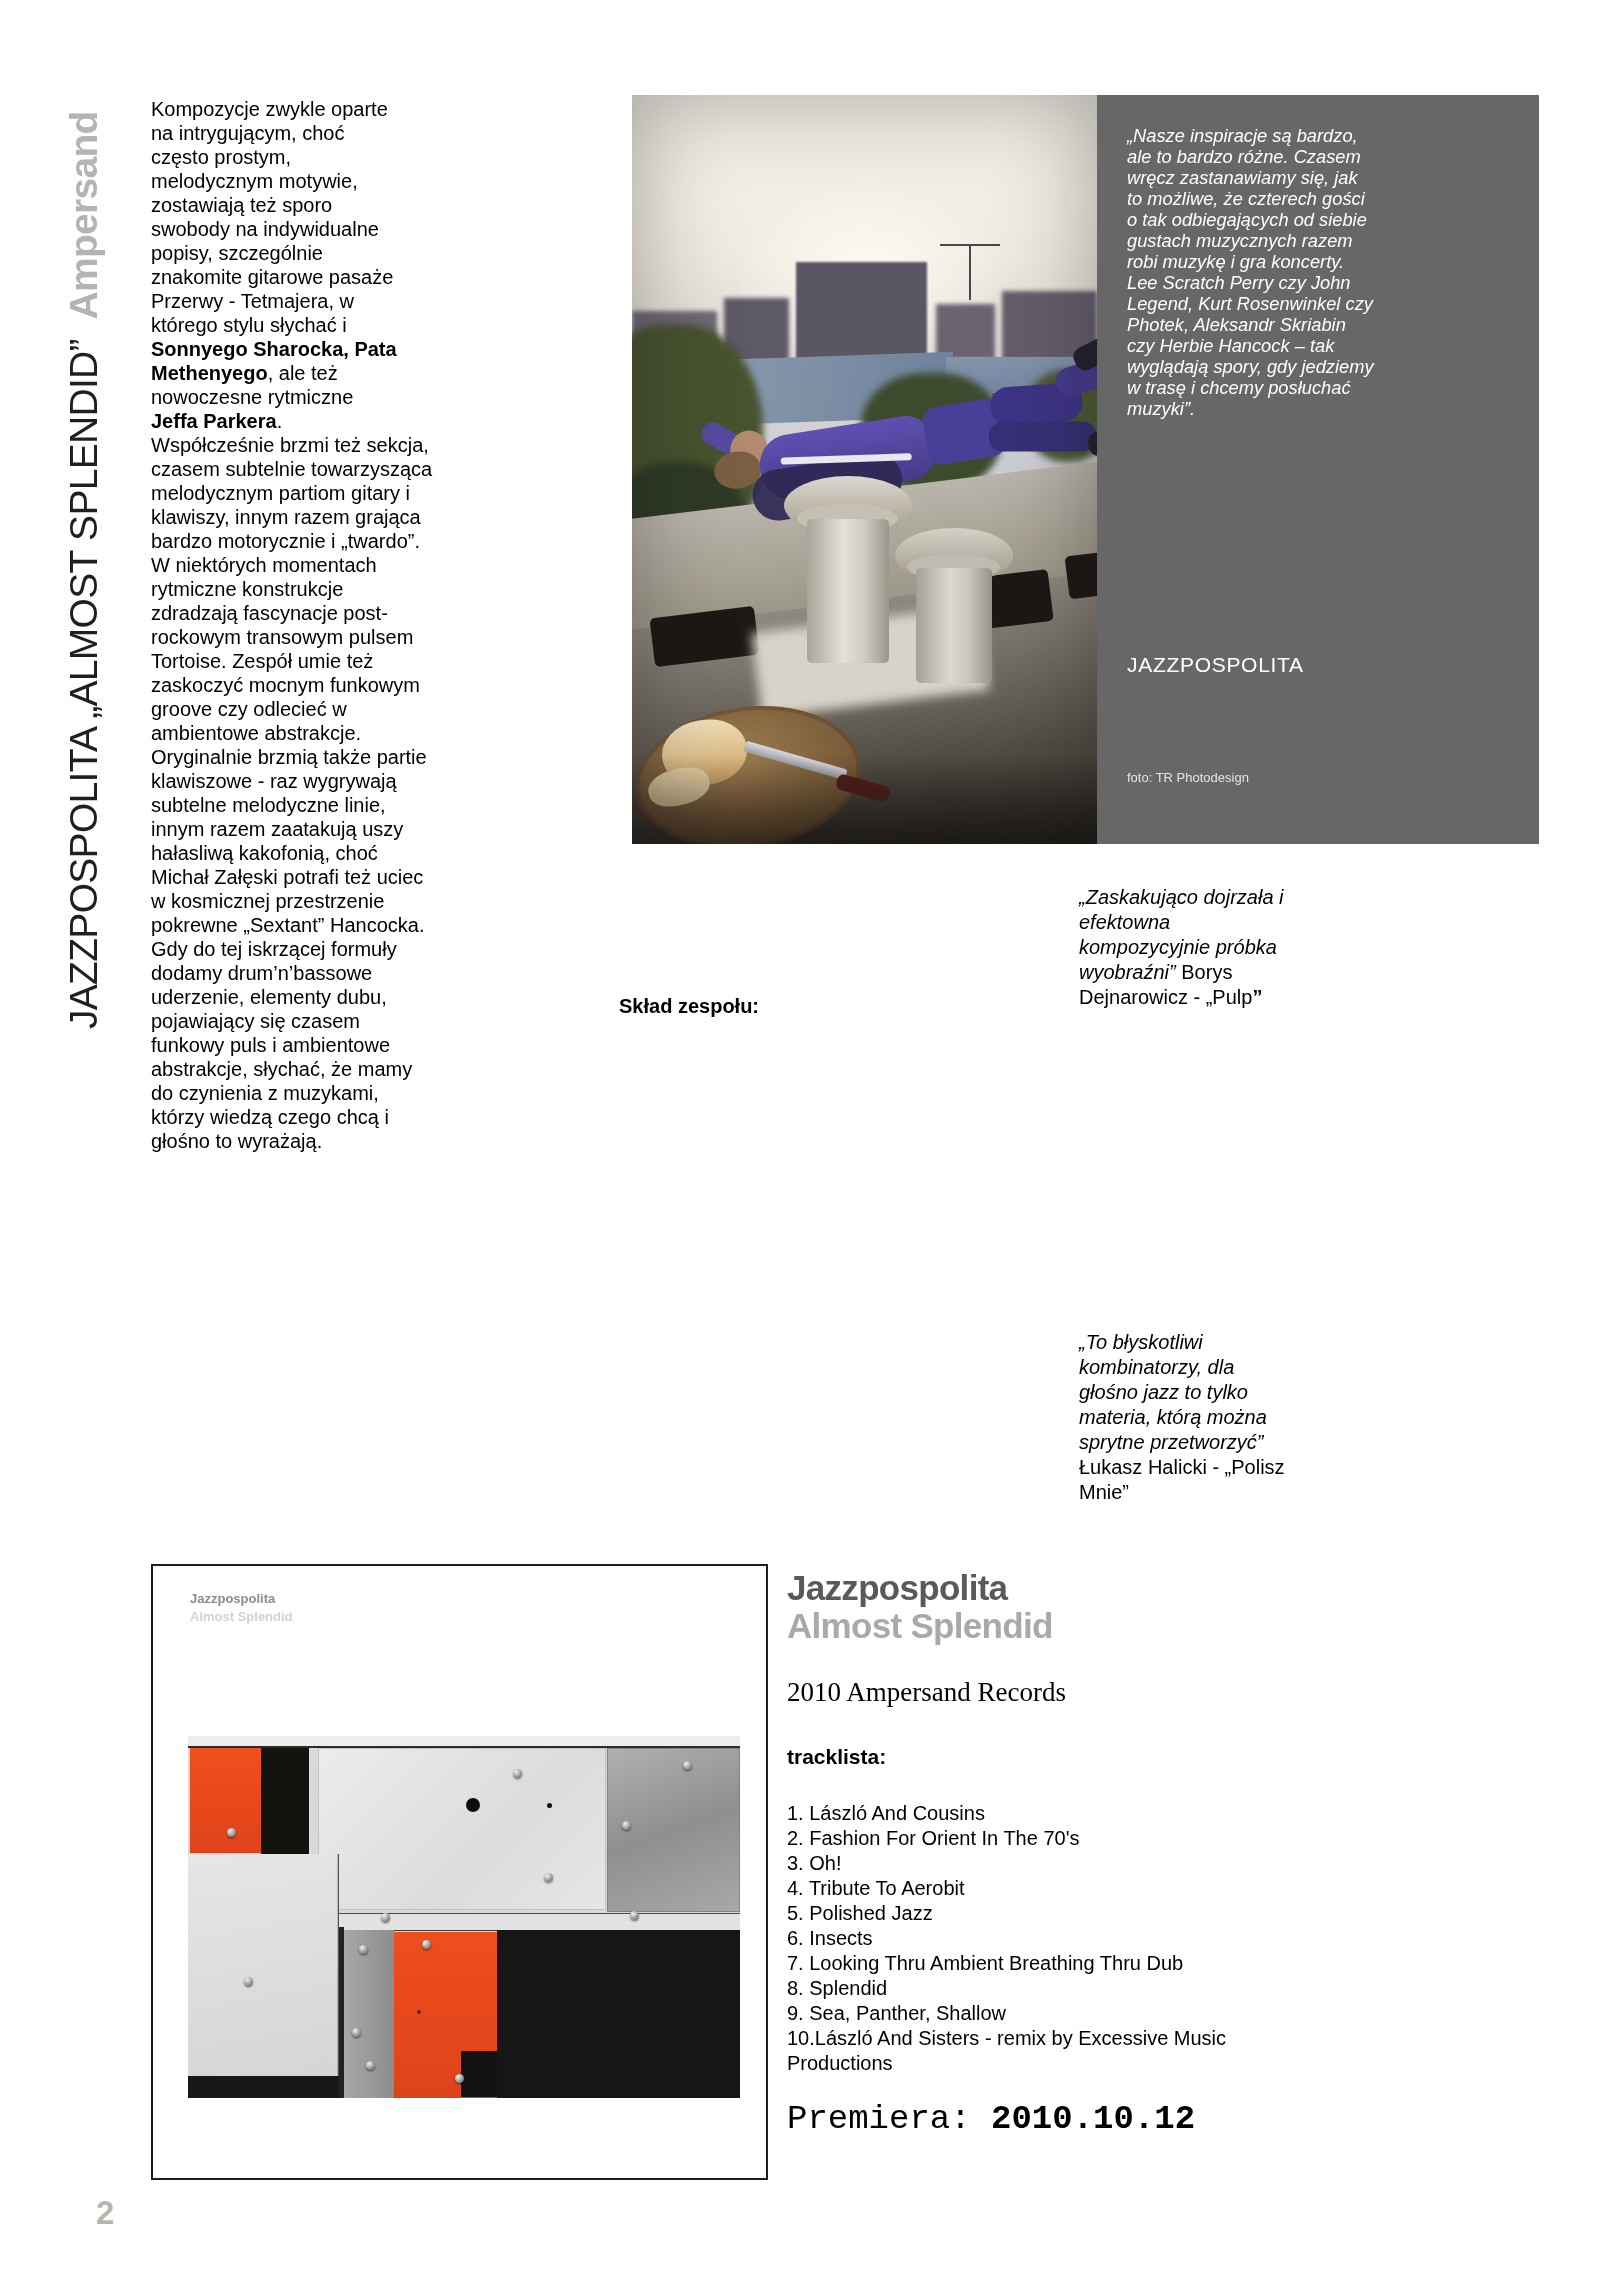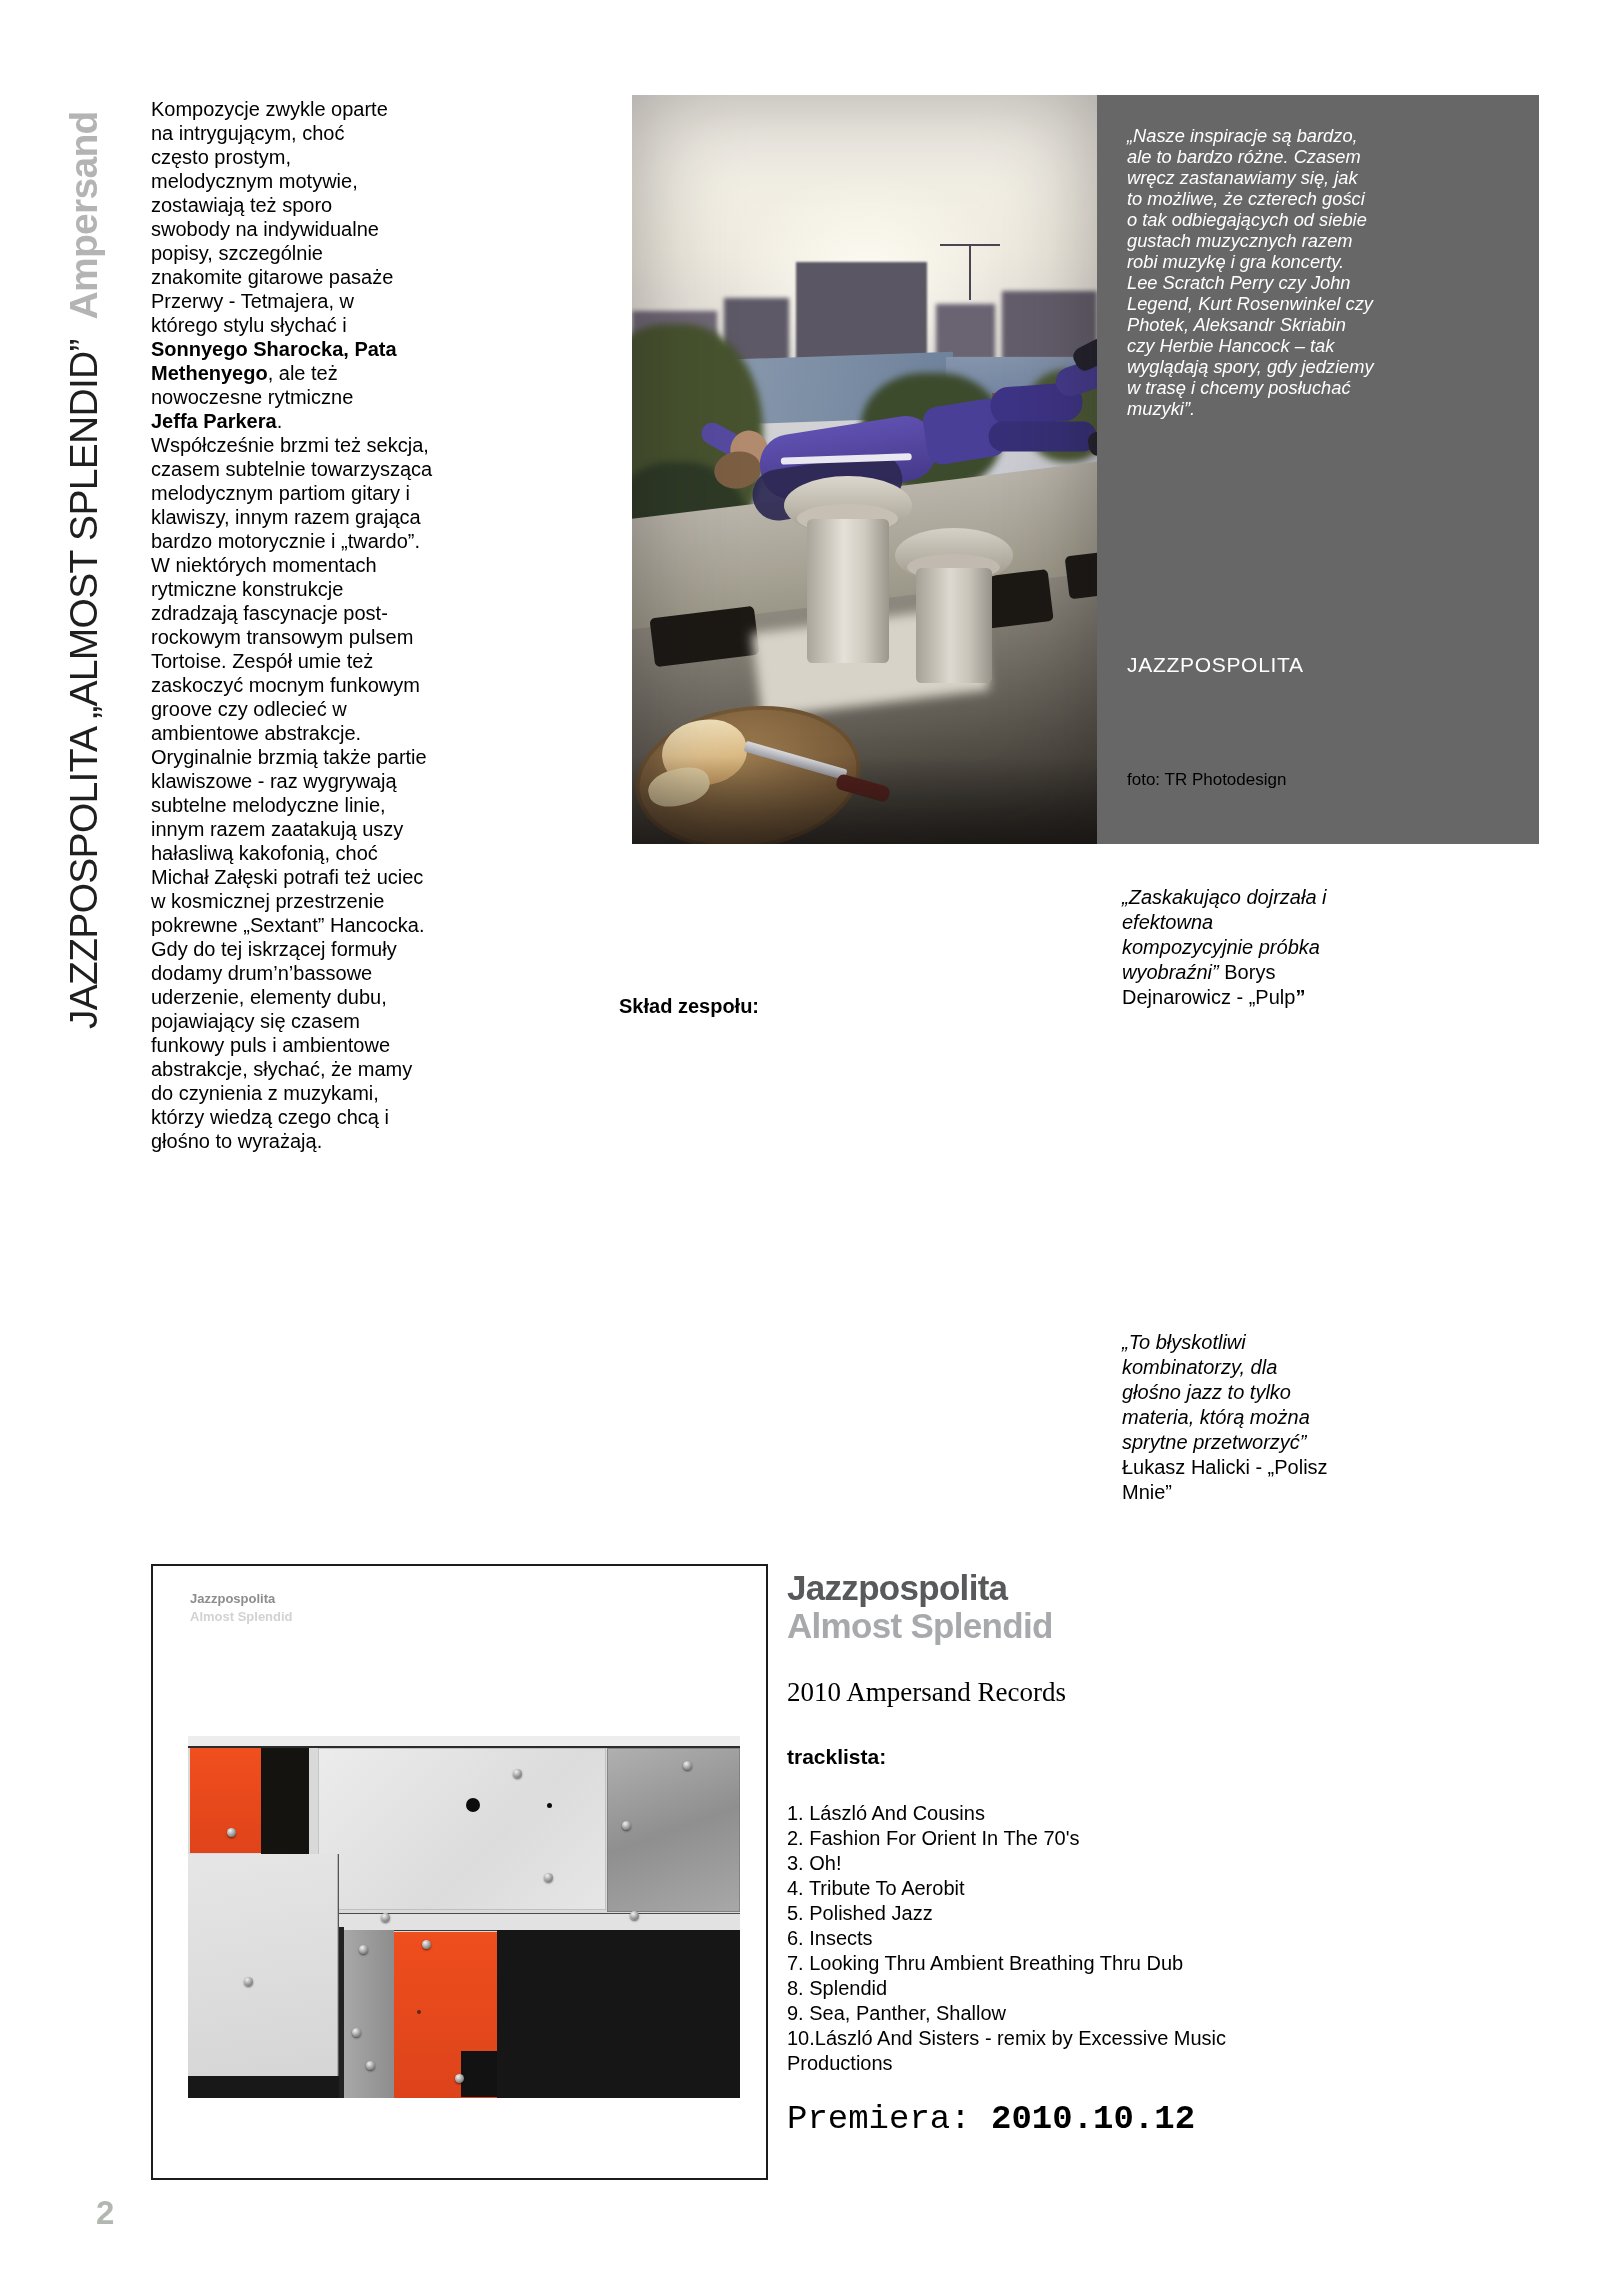--- a/index.html
+++ b/index.html
@@ -19,27 +19,27 @@
   #intro{left:151px;top:97px;width:458px;font-size:20px;line-height:24px;}
 
   
   #photo{left:632px;top:95px;width:465px;height:749px;overflow:hidden;background:#cfd2d8;}
   #photo::after{content:'';position:absolute;inset:0;box-shadow:inset 0 0 98px rgba(25,18,22,.38);}
 
   
   #qbox{left:1097px;top:95px;width:442px;height:749px;background:#676767;}
   #qbox-text{left:30px;top:30px;width:393px;font-size:18.3px;line-height:21px;color:#fff;font-style:italic;}
   #qbox-band{left:30px;top:558px;font-size:21px;color:#fff;letter-spacing:0.7px;}
-  #qbox-credit{left:30px;top:675px;font-size:17px;color:#000000;}
+  #qbox-credit{left:30px;top:675px;font-size:13px;color:#e5e5e5;}
 
   
   #lineup{left:619px;top:994px;width:406px;font-size:20px;line-height:24px;}
 
   
-  .quote{left:1079px;width:432px;font-size:20px;line-height:25px;white-space:pre-line;margin-left:43px;}
+  .quote{left:1079px;width:432px;font-size:20px;line-height:25px;white-space:pre-line;}
   #q1{top:885px;} #q2{top:1046px;} #q3{top:1330px;}
 
   
   #rel-artist{left:787px;top:1568px;font-size:35px;font-weight:700;color:#58595b;letter-spacing:-0.7px;}
   #rel-album{left:787px;top:1606px;font-size:35px;font-weight:700;color:#a7a9ac;letter-spacing:-0.7px;}
   #rel-label{left:787px;top:1677px;font-family:"Liberation Serif",serif;font-size:27px;}
   #rel-trackhead{left:787px;top:1745px;font-size:21px;font-weight:700;}
   #rel-tracks{left:787px;top:1801px;width:589px;font-size:20px;line-height:25px;}
   #rel-premiere{left:787px;top:2100px;font-family:Liberation Mono, monospace;font-size:34px;}
 

